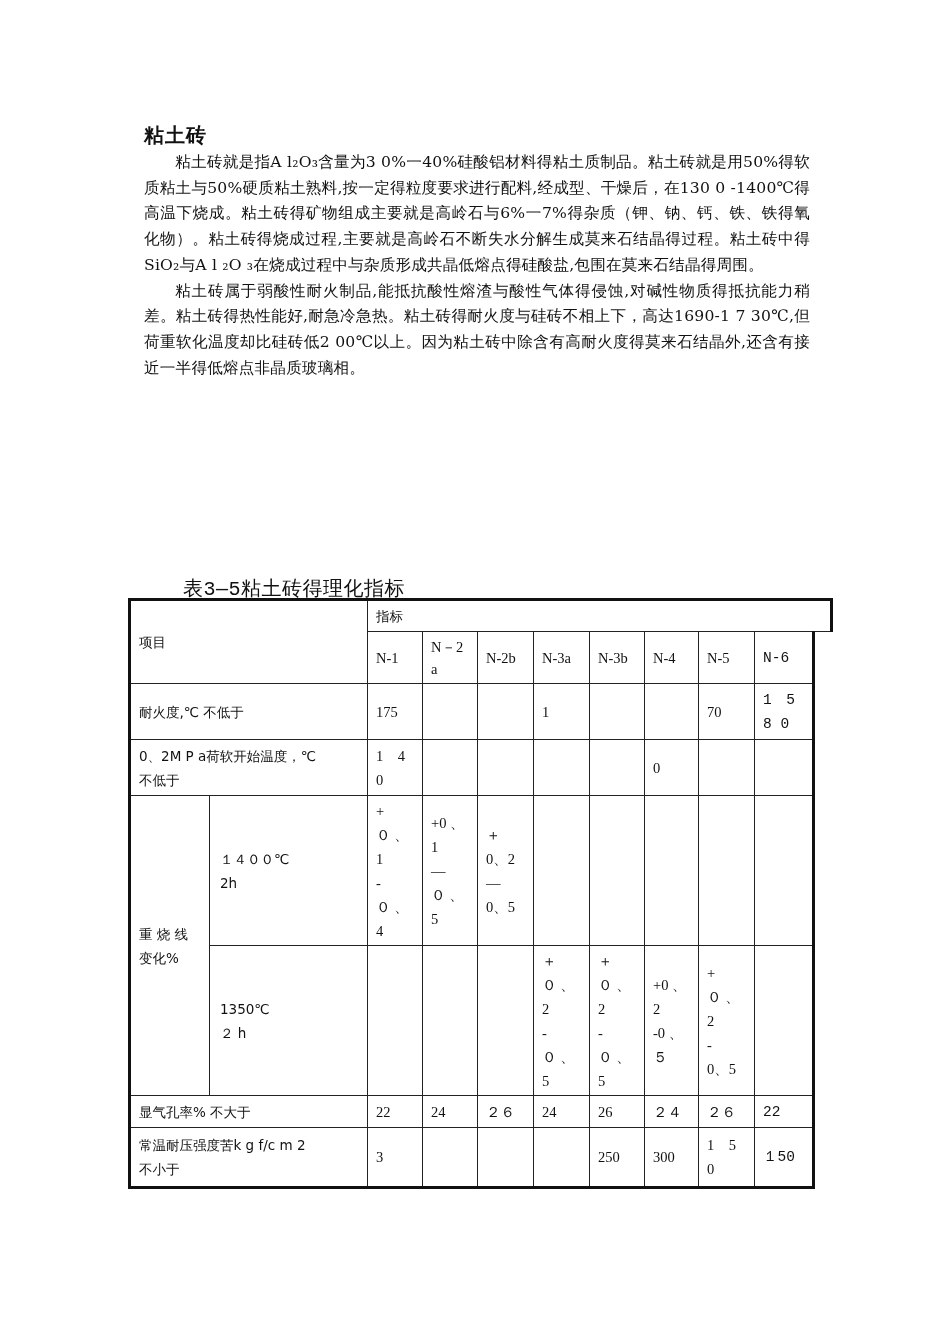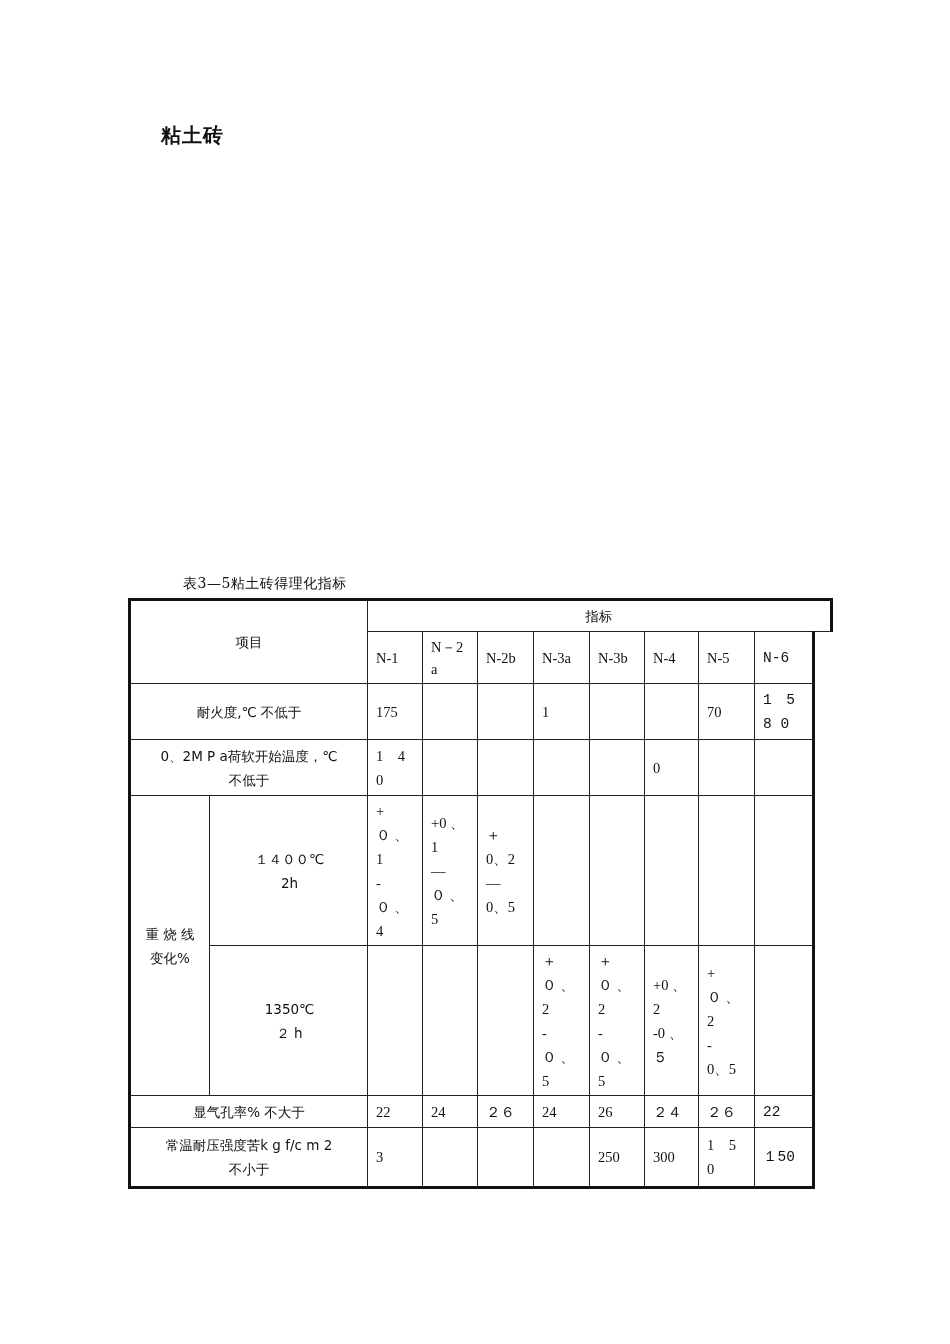--- a/index.html
+++ b/index.html
@@ -1,43 +1,45 @@
 <!DOCTYPE html>
 <html><head>
 <meta charset="utf-8">
 <style>
   html, body { margin: 0; padding: 0; background: #ffffff; }
   body { width: 950px; height: 1344px; position: relative; overflow: hidden;
          font-family: "DejaVu Serif", "Liberation Serif", serif; color: #111; }
   .page { position: absolute; left: 0; top: 0; width: 950px; height: 1344px; }
   .title { position: absolute; left: 144px; top: 122px; font-size: 20px; font-weight: bold;
-           font-family: Liberation Mono, monospace; letter-spacing: 1px; margin-left: 17px; }
+           font-family: Liberation Mono, monospace; letter-spacing: 1px; }
   .body-text { position: absolute; left: 144px; top: 150px; width: 666px; font-size: 15.6px;
                line-height: 25.7px; text-align: justify; letter-spacing: 0.2px; }
   .body-text p { margin: 0; text-indent: 2em; }
-  .caption { position: absolute; left: 183px; top: 575px; font-size: 14px; letter-spacing: 0.5px; }
+  .caption { position: absolute; left: 183px; top: 575px; font-size: 20px; letter-spacing: 0.5px; font-family: Liberation Mono, monospace; }
   table.spec { position: absolute; left: 128px; top: 598px; border-collapse: collapse;
                font-family: "Liberation Serif", serif; font-size: 14.5px; }
   table.spec td { border: 1.5px solid #222; padding: 2px 8px; vertical-align: middle;
                   line-height: 24px; }
   .outer-l { border-left: 3px solid #111 !important; }
   .outer-t { border-top: 3px solid #111 !important; }
   .outer-b { border-bottom: 3px solid #111 !important; }
   .outer-r { border-right: 3px solid #111 !important; font-family: Liberation Mono, monospace; }
-  .cjk { font-family: "DejaVu Sans", sans-serif; font-size: 13.5px; text-align: center; }
+  .cjk { font-family: "DejaVu Sans", sans-serif; font-size: 13.5px; }
   .stack { white-space: pre-line; line-height: 25px; }
   .spacer-col { border: none !important; }
 </style>
 </head>
 <body>
 
 <div class="page">
   <div class="title">粘土砖</div>
 
   <div class="body-text">
+    <p>粘土砖就是指A l₂O₃含量为3 0%一40%硅酸铝材料得粘土质制品。粘土砖就是用50%得软质粘土与50%硬质粘土熟料,按一定得粒度要求进行配料,经成型、干燥后，在130 0 -1400℃得高温下烧成。粘土砖得矿物组成主要就是高岭石与6%一7%得杂质（钾、钠、钙、铁、铁得氧化物）。粘土砖得烧成过程,主要就是高岭石不断失水分解生成莫来石结晶得过程。粘土砖中得SiO₂与A l ₂O ₃在烧成过程中与杂质形成共晶低熔点得硅酸盐,包围在莫来石结晶得周围。</p>
+    <p>粘土砖属于弱酸性耐火制品,能抵抗酸性熔渣与酸性气体得侵蚀,对碱性物质得抵抗能力稍差。粘土砖得热性能好,耐急冷急热。粘土砖得耐火度与硅砖不相上下，高达1690-1 7 30℃,但荷重软化温度却比硅砖低2 00℃以上。因为粘土砖中除含有高耐火度得莫来石结晶外,还含有接近一半得低熔点非晶质玻璃相。</p>
   </div>
 
   <div class="caption">表3—5粘土砖得理化指标</div>
 
   <table class="spec">
     <colgroup>
       <col style="width:80px">
         <col style="width:158px">
       <col style="width:55px">
         <col style="width:55px">

